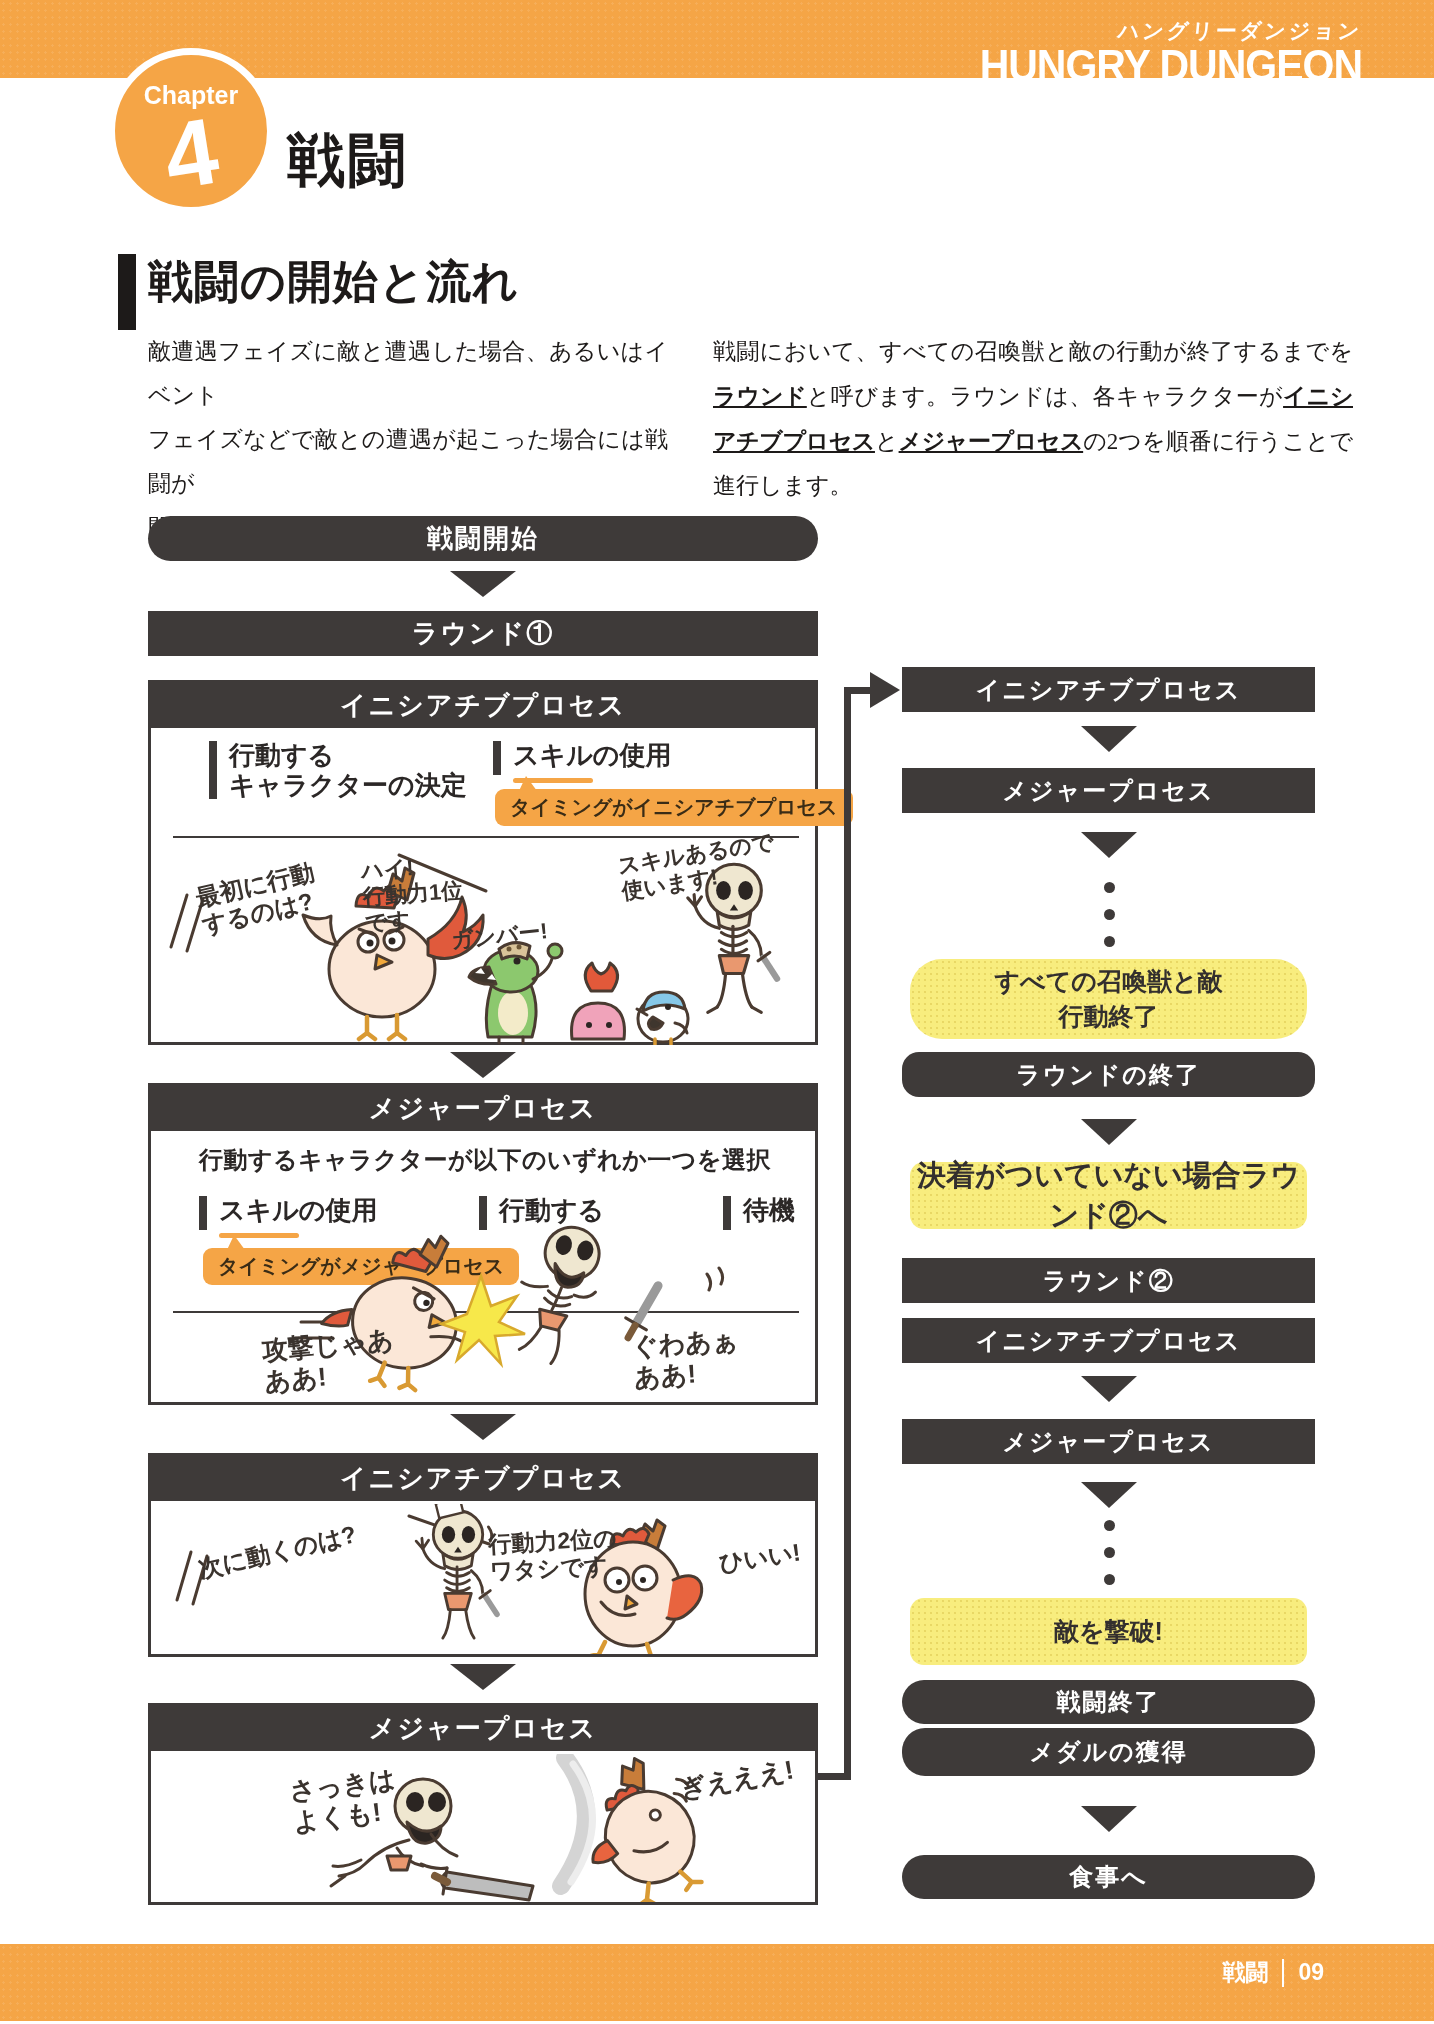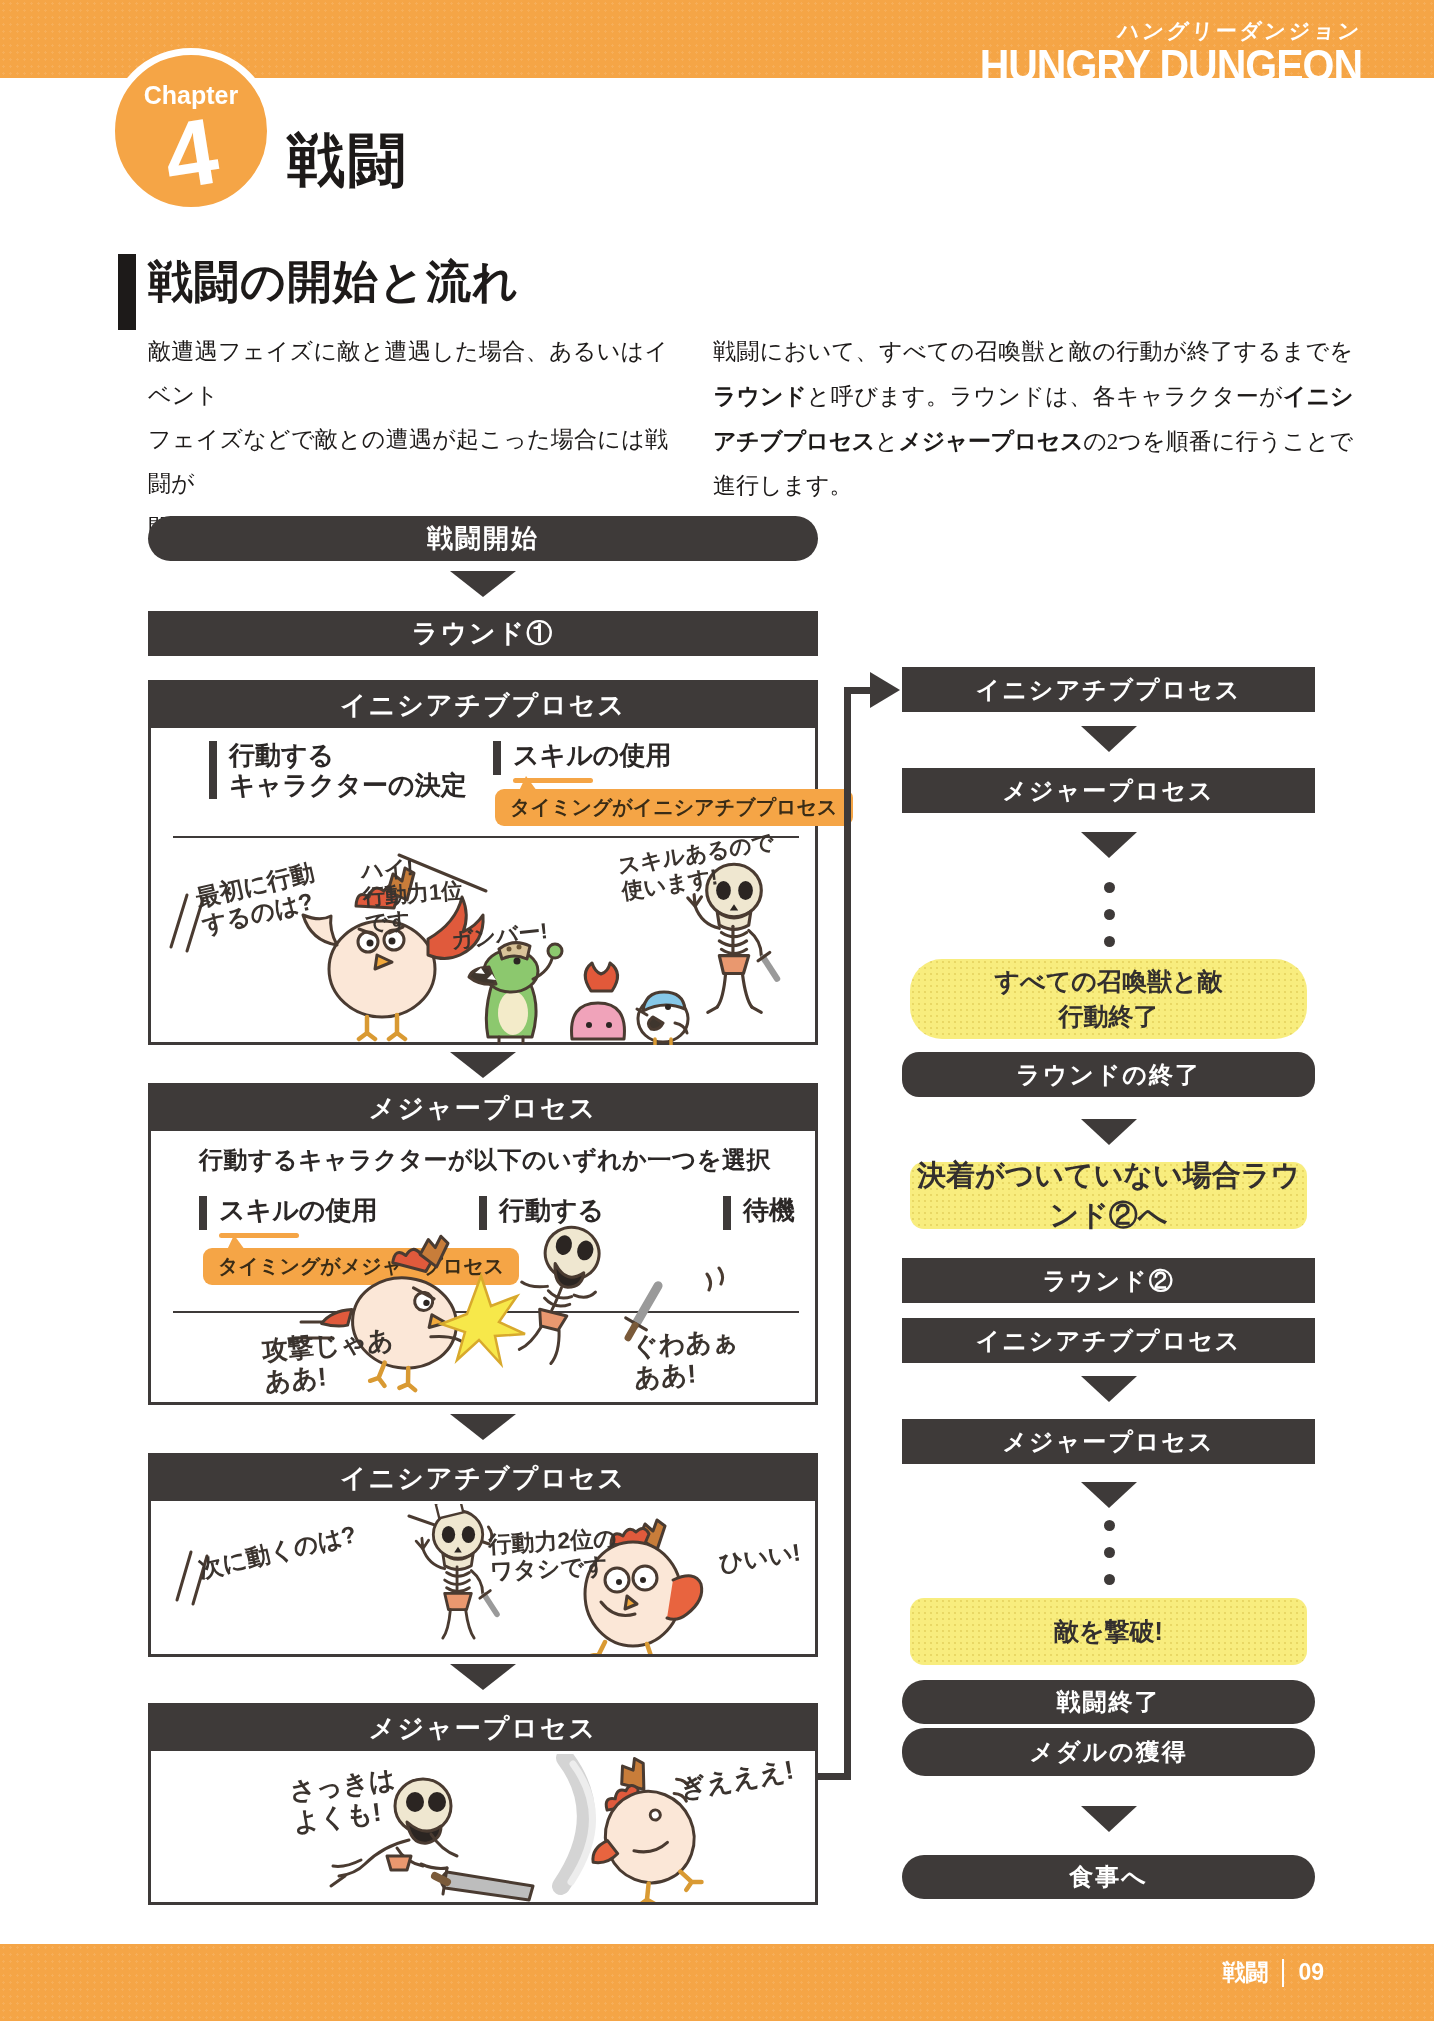--- a/index.html
+++ b/index.html
@@ -34,21 +34,21 @@
   .chapter-eyebrow{font-size:25px;font-weight:800;margin-top:26px;}
   .chapter-num{font-size:94px;font-weight:800;line-height:0.9;transform:rotate(-9deg);margin-top:2px;}
   .page-title{position:absolute;left:287px;top:122px;font-size:58px;font-weight:900;color:#1d1a19;letter-spacing:3px;}
   
   .sec-bar{position:absolute;left:118px;top:254px;width:18px;height:76px;background:#1d1a19;}
   .sec-heading{position:absolute;left:148px;top:252px;font-family:"Liberation Serif",serif;font-weight:700;font-size:45px;color:#1d1a19;letter-spacing:1px;}
   
   .intro{font-family:"Liberation Serif",serif;font-size:23px;line-height:44px;color:#1d1a19;text-align:justify;}
   .intro-left{left:148px;top:330px;width:520px;white-space:pre-line;}
   .intro-right{left:713px;top:330px;width:640px;}
-  .seg-b{font-family:"Liberation Sans",sans-serif;font-weight:700;letter-spacing:-0.5px;}
+  .seg-b{font-family:"Liberation Sans",sans-serif;font-weight:700;letter-spacing:-0.5px;text-decoration:underline;}
   
   .bar{background:var(--dark);color:#fff;font-weight:700;display:flex;align-items:center;justify-content:center;}
   .pill{border-radius:23px;}
   .f26{font-size:26px;letter-spacing:2px;}
   .f24{font-size:24px;letter-spacing:2px;}
   .arrow-down{background:var(--dark);clip-path:polygon(0 0,100% 0,50% 100%);}
   .arrow-right{background:var(--dark);clip-path:polygon(0 0,100% 50%,0 100%);}
   .dot{width:11px;height:11px;border-radius:50%;background:var(--dark);}
   .note{
     background:var(--yellow);

